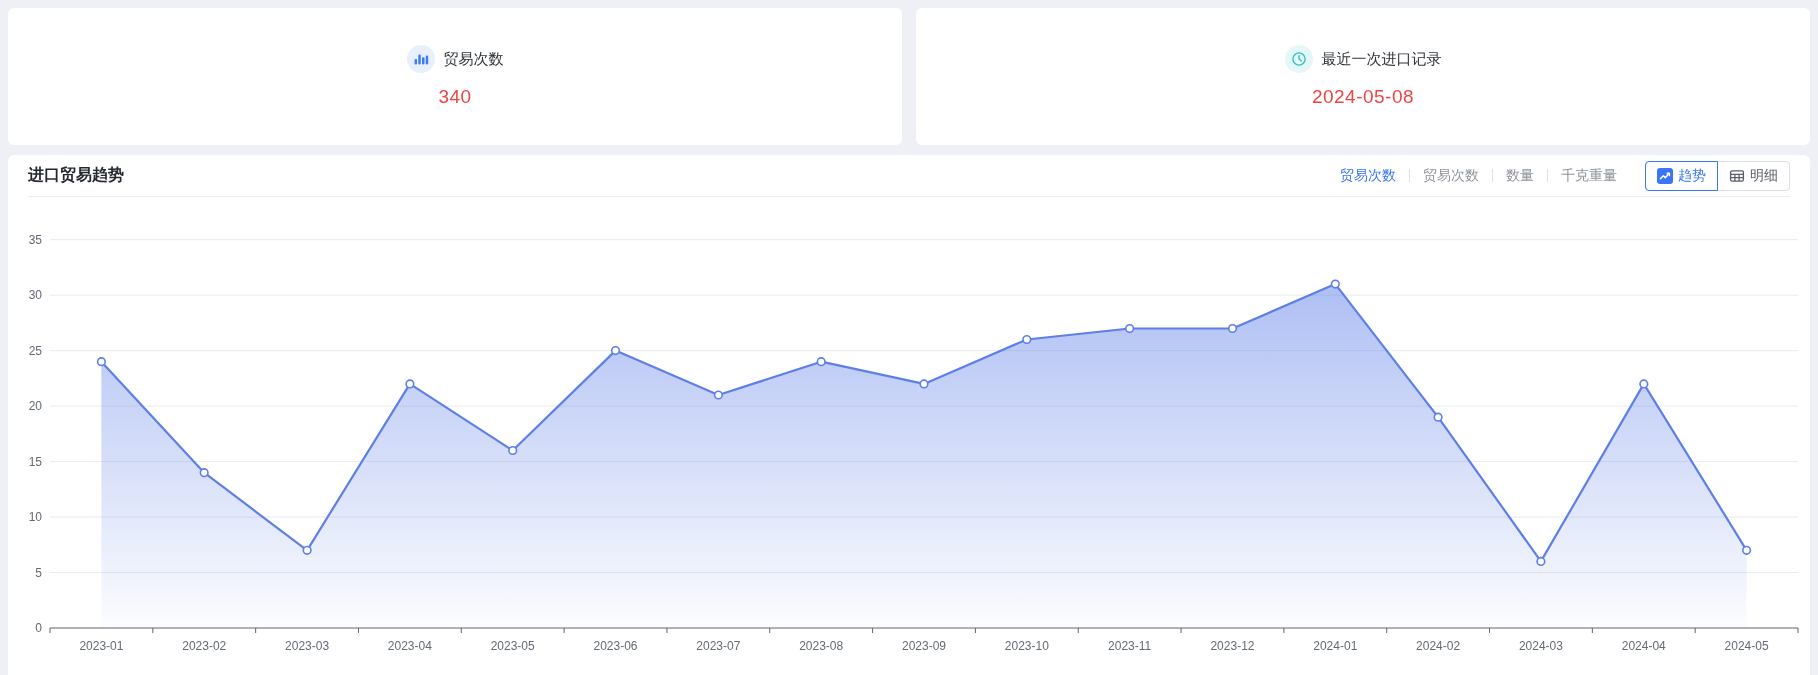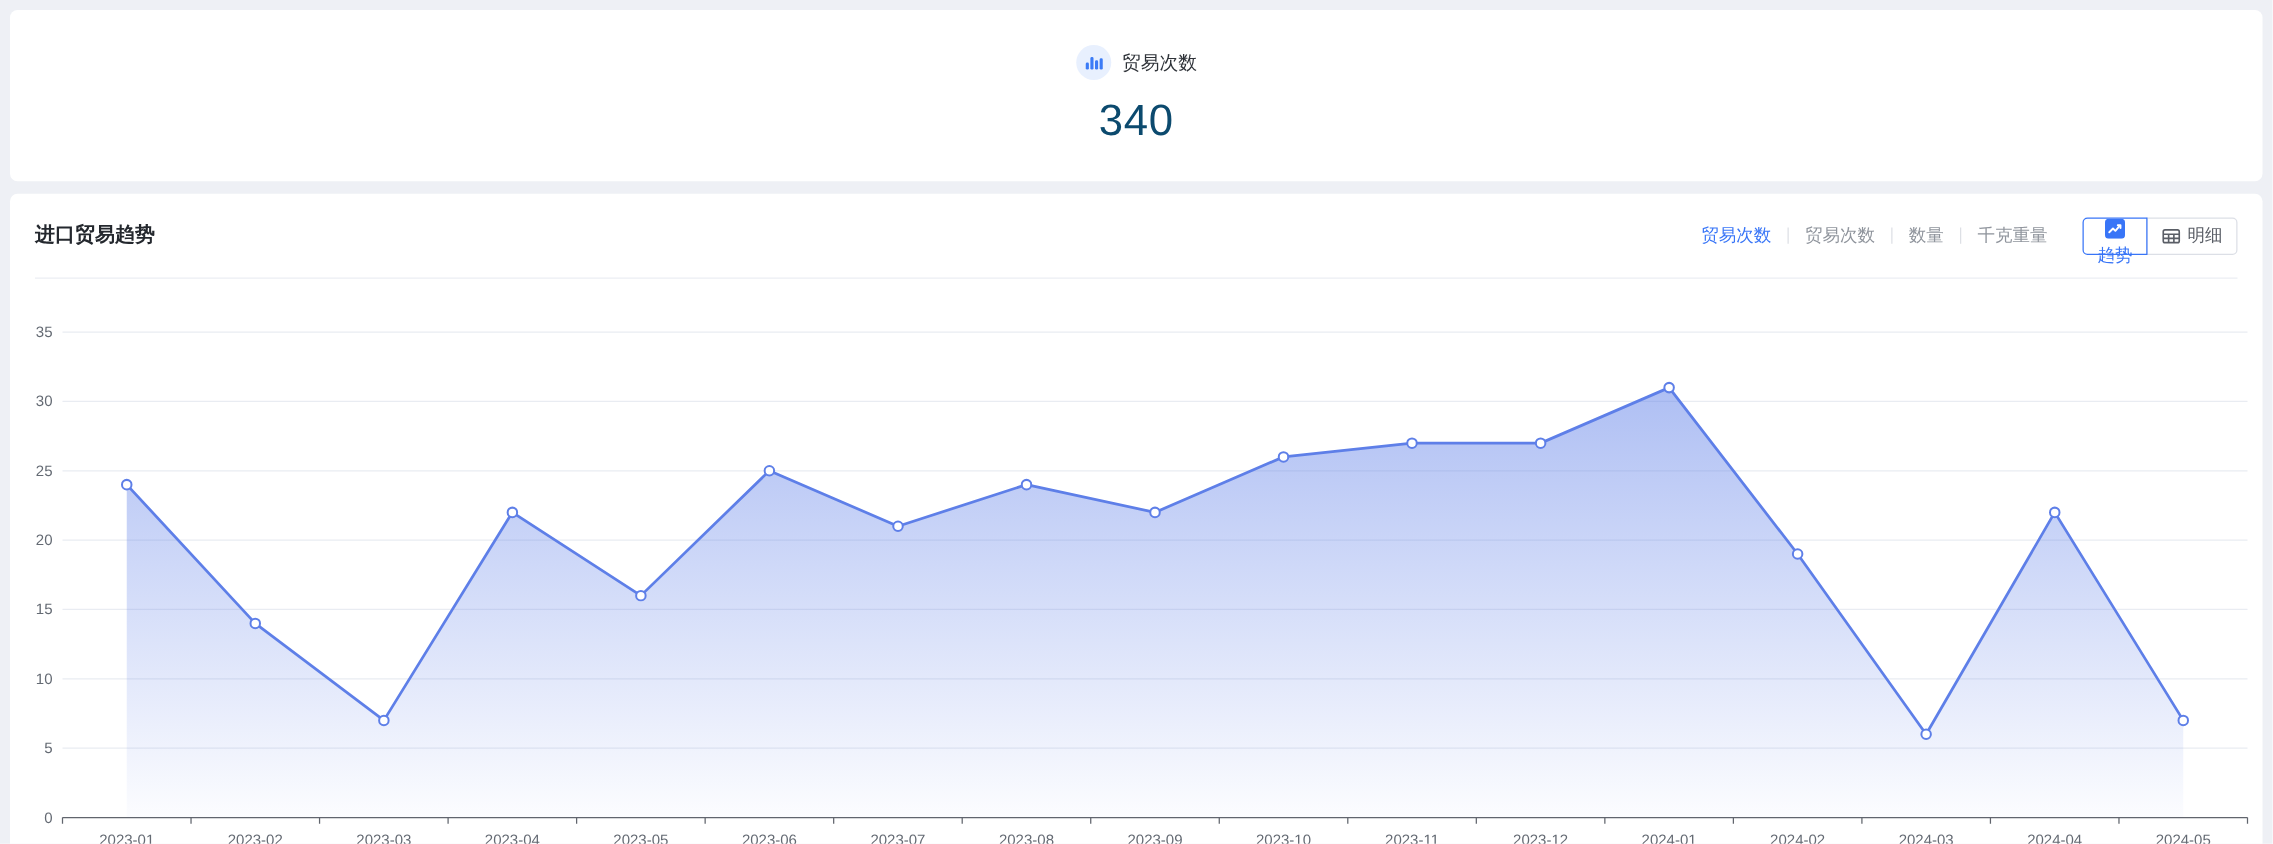--- a/index.html
+++ b/index.html
@@ -16,44 +16,44 @@
   }
   .stat-head { display: flex; align-items: center; gap: 9px; }
   .icon-circle {
     width: 28px; height: 28px; border-radius: 50%;
     display: flex; align-items: center; justify-content: center;
   }
   .icon-circle.blue { background: #e8f0fe; }
   .icon-circle.orange { background: #fdf3e7; }
   .icon-circle.teal { background: #e4f8f8; }
   .stat-label { font-size: 15px; color: #2e3238; }
-  .stat-value { font-size: 35px; color: #0c4a6e; margin-top: 13px; letter-spacing: .5px; }
+  .stat-value { font-size: 19px; color: #ef4444; margin-top: 13px; letter-spacing: .5px; }
 
   .trend-card {
     margin: 10px 8px 0 8px; background: #fff; border-radius: 6px;
     height: 530px; overflow: hidden;
   }
   .chart-header {
-    height: 68px; margin: 0 20px; border-bottom: 1px solid #ebeef3;
+    height: 42px; margin: 0 20px; border-bottom: 1px solid #ebeef3;
     display: flex; align-items: center; justify-content: space-between;
   }
   .chart-title { font-size: 16px; font-weight: 700; color: #24282e; }
   .header-right { display: flex; align-items: center; }
   .metric-tab { font-size: 14px; color: #8f949c; cursor: pointer; white-space: nowrap; }
   .metric-tab.active { color: var(--accent, #3875F7); }
   .tab-sep { width: 1px; height: 13px; background: #dde0e5; margin: 0 13px; }
   .toggle-group { display: flex; margin-left: 28px; }
   .toggle-btn {
     display: flex; align-items: center; gap: 5px; height: 30px; padding: 0 11px;
     background: #fff; border: 1px solid #dcdfe6; font-size: 14px; color: #5a5e66;
     cursor: pointer; white-space: nowrap;
   }
   .toggle-btn:first-child { border-radius: 4px 0 0 4px; }
   .toggle-btn + .toggle-btn { margin-left: -1px; border-radius: 0 4px 4px 0; font-family: Liberation Mono, monospace; }
-  .toggle-btn.active { border-color: var(--accent, #3875F7); color: var(--accent, #3875F7); position: relative; z-index: 1; flex-direction: column; }
+  .toggle-btn.active { border-color: var(--accent, #3875F7); color: var(--accent, #3875F7); position: relative; z-index: 1; }
   .chart-wrap { width: 1802px; height: 470px; }
   svg text { font-family: "Liberation Sans", "DejaVu Sans", sans-serif; }
 </style>
 </head>
 <body>
 
 <div class="stats-row">
 
   <div class="stat-card">
     <div class="stat-head">
@@ -66,20 +66,32 @@
             <rect x="12.7" y="4.6" width="2.5" height="9" rx="1.1"></rect>
           </g>
         </svg>
       </span>
       <span class="stat-label">贸易次数</span>
     </div>
     <div class="stat-value">340</div>
   </div>
 
 
+  <div class="stat-card">
+    <div class="stat-head">
+      <span class="icon-circle teal">
+        <svg width="16" height="16" viewBox="0 0 16 16" fill="none" stroke="#35C3C3" stroke-width="1.4" stroke-linecap="round" stroke-linejoin="round">
+          <circle cx="8" cy="8" r="6.1"></circle>
+          <path d="M8 4.7V8l2.3 1.9"></path>
+        </svg>
+      </span>
+      <span class="stat-label">最近一次进口记录</span>
+    </div>
+    <div class="stat-value">2024-05-08</div>
+  </div>
 
 </div>
 
 <div class="trend-card">
   <div class="chart-header">
     <div class="chart-title">进口贸易趋势</div>
     <div class="header-right">
       <span class="metric-tab active">贸易次数</span>
       <span class="tab-sep"></span>
       <span class="metric-tab">贸易次数</span>

